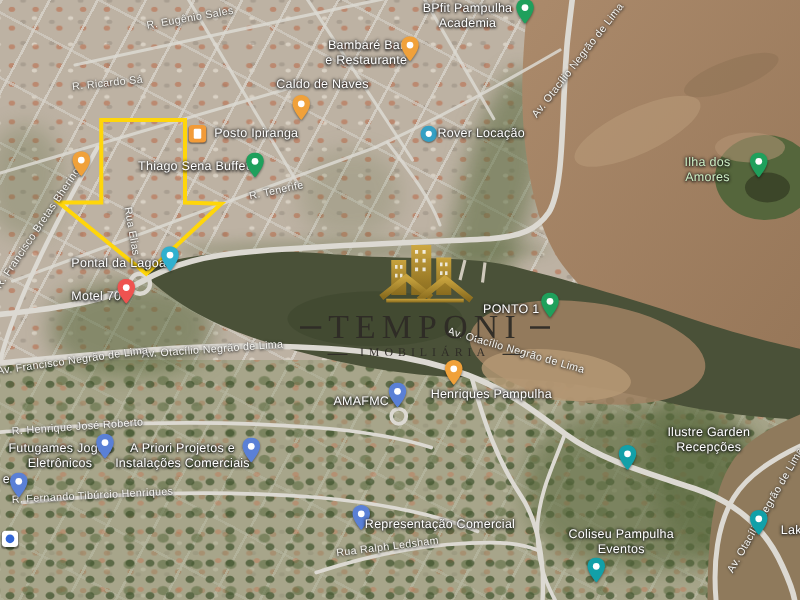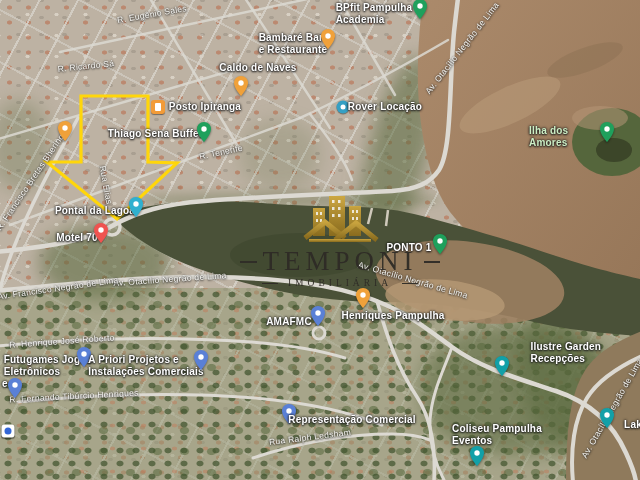--- a/index.html
+++ b/index.html
@@ -21,23 +21,23 @@
       radial-gradient(rgba(62,82,44,.7) 3px, transparent 4px),
       radial-gradient(rgba(86,104,60,.55) 4px, transparent 5.2px),
       radial-gradient(rgba(196,118,84,.45) 2.2px, transparent 3px);
     background-size:16px 13px,27px 21px,31px 23px;
     background-position:0 0,9px 6px,4px 11px;}
   .veg{position:absolute;background:rgba(88,104,60,.55);border-radius:45%;
        filter:blur(9px);z-index:2;}
   #map-svg{position:absolute;inset:0;z-index:3;}
   
   .poi-label{position:absolute;z-index:5;color:#fff;
-    font-weight:bold;font-size:10px;line-height:1.15;
+    font-weight:normal;font-size:10px;line-height:1.15;
     text-shadow:0 0 2px rgba(30,30,30,.95),0 0 3px rgba(30,30,30,.85),0 1px 2px rgba(30,30,30,.9);
-    white-space:pre-line;transform:translate(-50%,-50%);letter-spacing:.2px;}
+    white-space:pre-line;text-align:center;transform:translate(-50%,-50%);letter-spacing:.2px;}
   .green-label{color:#cdeec4;}
   .street-label{position:absolute;z-index:4;color:#f7f6f2;font-size:8.5px;font-weight:normal;
     white-space:nowrap;letter-spacing:.3px;
     text-shadow:0 0 2px rgba(40,40,40,.9),0 1px 2px rgba(40,40,40,.8);}
   .pin{position:absolute;z-index:5;width:15px;height:20px;transform:translate(-50%,-60%);
        filter:drop-shadow(0 1px 1px rgba(0,0,0,.45));}
   .pin svg{display:block;width:100%;height:100%;}
   .pin.green path{fill:#1fa05c}.pin.food path{fill:#f0a13a}
   .pin.blue path{fill:#5a80d6}.pin.teal path{fill:#12a0a8}
   .pin.red path{fill:#ef5350}.pin.water path{fill:#2fb0cf}

